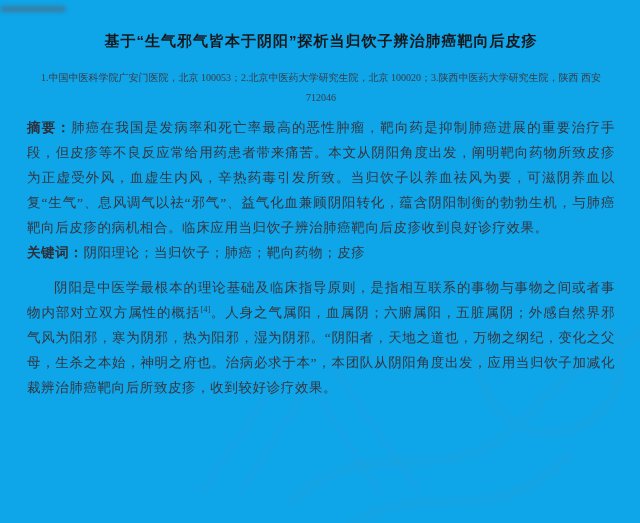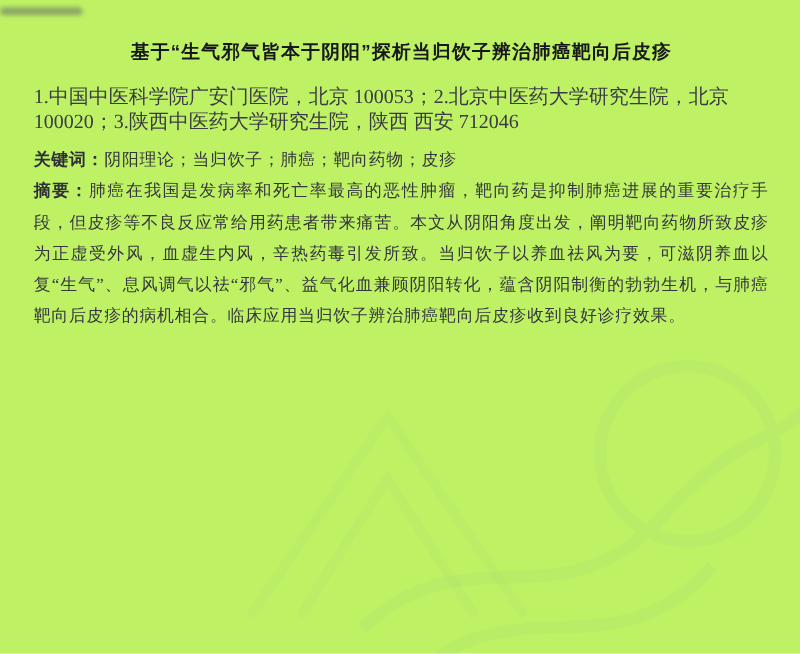--- a/index.html
+++ b/index.html
@@ -1,18 +1,18 @@
 <!DOCTYPE html>
 <html><head>
 <meta charset="utf-8">
 <style>
   html,body { margin:0; padding:0; background:#ffffff; }
   .page {
     position:relative; width:640px; height:523px;
-    background:#bef264; overflow:hidden;
+    background:#0ea5e9; overflow:hidden;
     font-family:"Liberation Serif","DejaVu Serif",serif;
     color:#35363f;
   }
   .scan-artifact {
     position:absolute; left:0; top:6px; width:66px; height:6px;
     background:#5a5d66; opacity:.55; filter:blur(2px); border-radius:3px;
   }
   .watermark {
     position:absolute; right:-30px; bottom:-40px; width:420px; height:320px;
     opacity:.05; pointer-events:none;
@@ -26,21 +26,21 @@
     text-align:center;
     font-family:"Liberation Sans","DejaVu Sans",sans-serif;
     font-weight:700; font-size:15px; color:#17181c;
     letter-spacing:1px; margin:4px 0 12px 0;
   }
   .authors {
     text-align:center; font-size:12px; letter-spacing:1px;
     margin:0 0 7px 0; color:#3a3b45;
   }
   .affiliations {
-    font-size:16px; line-height:20px;
+    text-align:center; font-size:10px; line-height:20px;
     margin:17px 0 7px 0; color:#3a3b45;
   }
   .para {
     font-size:13.5px; line-height:25px; letter-spacing:.6px;
     text-align:justify; margin:0; color:#35363f;
   }
   .indent { text-indent:2em; }
   .block-gap { margin-top:10px; }
   .lbl { font-weight:700; color:#2e2f38; }
   sup { font-size:8.5px; letter-spacing:0; line-height:0; }
@@ -66,20 +66,21 @@
     </g>
   </svg>
 
   <div class="content">
 
     <h1 class="title">基于“生气邪气皆本于阴阳”探析当归饮子辨治肺癌靶向后皮疹</h1>
 
 
     <div class="affiliations">1.中国中医科学院广安门医院，北京 100053；2.北京中医药大学研究生院，北京 100020；3.陕西中医药大学研究生院，陕西 西安 712046</div>
 
+    <p class="para"><span class="lbl">摘要：</span><span>肺癌在我国是发病率和死亡率最高的恶性肿瘤，靶向药是抑制肺癌进展的重要治疗手段，但皮疹等不良反应常给用药患者带来痛苦。本文从阴阳角度出发，阐明靶向药物所致皮疹为正虚受外风，血虚生内风，辛热药毒引发所致。当归饮子以养血祛风为要，可滋阴养血以复“生气”、息风调气以祛“邪气”、益气化血兼顾阴阳转化，蕴含阴阳制衡的勃勃生机，与肺癌靶向后皮疹的病机相合。临床应用当归饮子辨治肺癌靶向后皮疹收到良好诊疗效果。</span></p>
+
     <p class="para"><span class="lbl">关键词：</span><span>阴阳理论；当归饮子；肺癌；靶向药物；皮疹</span></p>
 
-    <p class="para"><span class="lbl">摘要：</span><span>肺癌在我国是发病率和死亡率最高的恶性肿瘤，靶向药是抑制肺癌进展的重要治疗手段，但皮疹等不良反应常给用药患者带来痛苦。本文从阴阳角度出发，阐明靶向药物所致皮疹为正虚受外风，血虚生内风，辛热药毒引发所致。当归饮子以养血祛风为要，可滋阴养血以复“生气”、息风调气以祛“邪气”、益气化血兼顾阴阳转化，蕴含阴阳制衡的勃勃生机，与肺癌靶向后皮疹的病机相合。临床应用当归饮子辨治肺癌靶向后皮疹收到良好诊疗效果。</span></p>
 
-
+    <p class="para indent block-gap">阴阳是中医学最根本的理论基础及临床指导原则，是指相互联系的事物与事物之间或者事物内部对立双方属性的概括<sup>[4]</sup>。人身之气属阳，血属阴；六腑属阳，五脏属阴；外感自然界邪气风为阳邪，寒为阴邪，热为阳邪，湿为阴邪。“阴阳者，天地之道也，万物之纲纪，变化之父母，生杀之本始，神明之府也。治病必求于本”，本团队从阴阳角度出发，应用当归饮子加减化裁辨治肺癌靶向后所致皮疹，收到较好诊疗效果。</p>
 
   </div>
 </div>
 
 </body></html>

